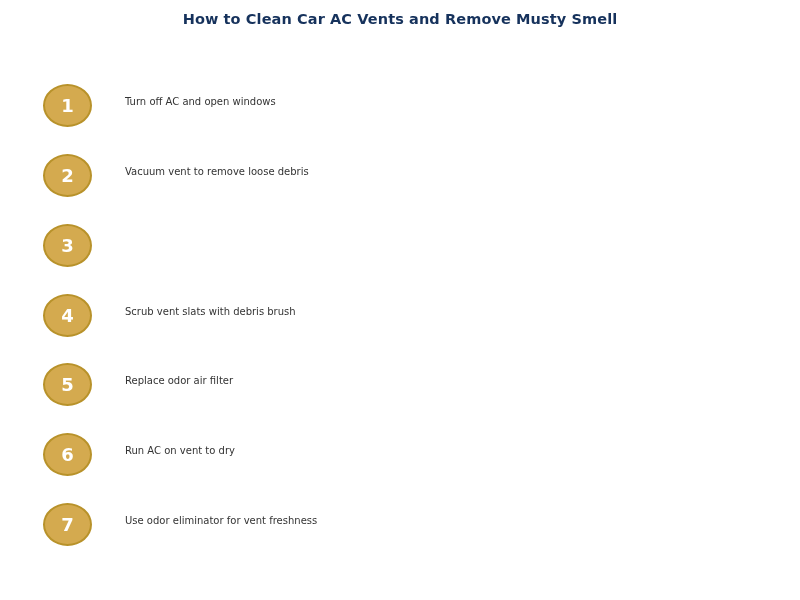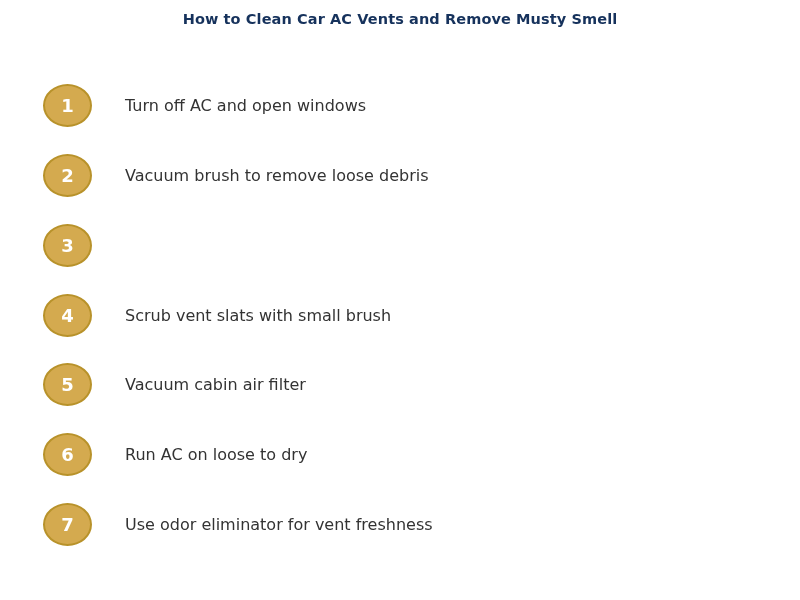--- a/index.html
+++ b/index.html
@@ -45,51 +45,51 @@
       align-items: center;
       justify-content: center;
       color: #ffffff;
       font-size: 18px;
       font-weight: bold;
     }
     .label {
       position: absolute;
       left: 125px;
       top: 12px;
-      font-size: 16px;
+      font-size: 10px;
       color: #333333;
       white-space: nowrap;
     }
   </style>
 </head>
 <body>
 
 <div class="title">How to Clean Car AC Vents and Remove Musty Smell</div>
 
 <div>
   <div class="step" style="top:84px;">
     <div class="badge">1</div>
     <div class="label">Turn off AC and open windows</div>
   </div>
   <div class="step" style="top:154px;">
     <div class="badge">2</div>
-    <div class="label">Vacuum brush to remove loose debris</div>
+    <div class="label">Vacuum vent to remove loose debris</div>
   </div>
   <div class="step" style="top:224px;">
     <div class="badge">3</div>
   </div>
   <div class="step" style="top:294px;">
     <div class="badge">4</div>
-    <div class="label">Scrub vent slats with small brush</div>
+    <div class="label">Scrub vent slats with debris brush</div>
   </div>
   <div class="step" style="top:363px;">
     <div class="badge">5</div>
-    <div class="label">Vacuum cabin air filter</div>
+    <div class="label">Replace odor air filter</div>
   </div>
   <div class="step" style="top:433px;">
     <div class="badge">6</div>
-    <div class="label">Run AC on loose to dry</div>
+    <div class="label">Run AC on vent to dry</div>
   </div>
   <div class="step" style="top:503px;">
     <div class="badge">7</div>
     <div class="label">Use odor eliminator for vent freshness</div>
   </div>
 </div>
 
 </body></html>

